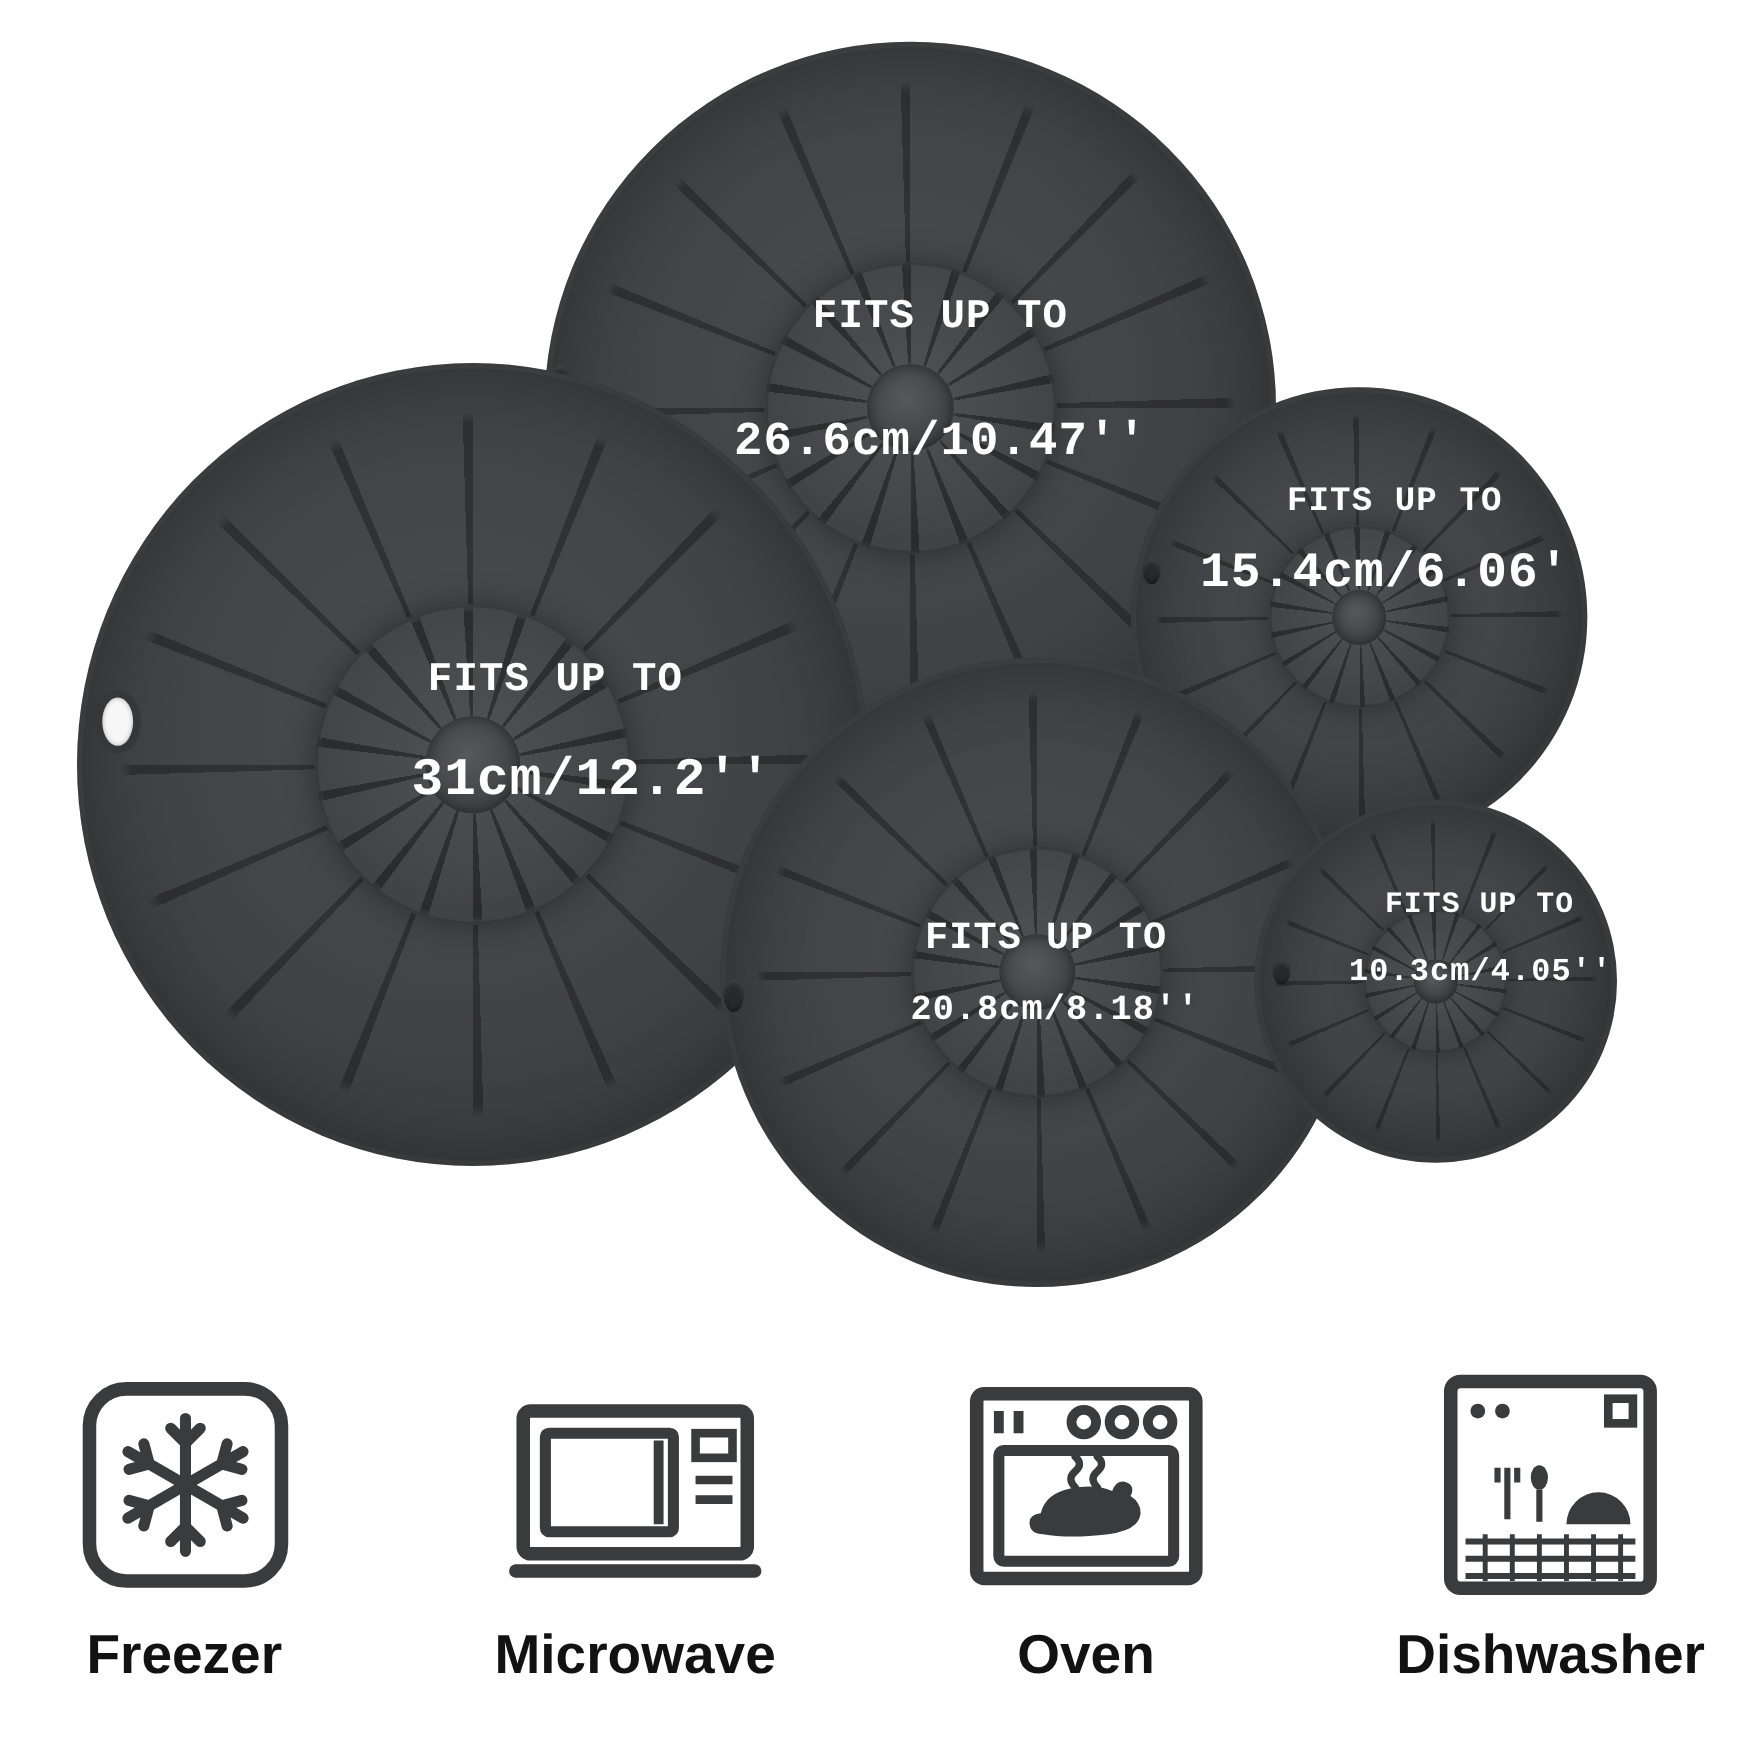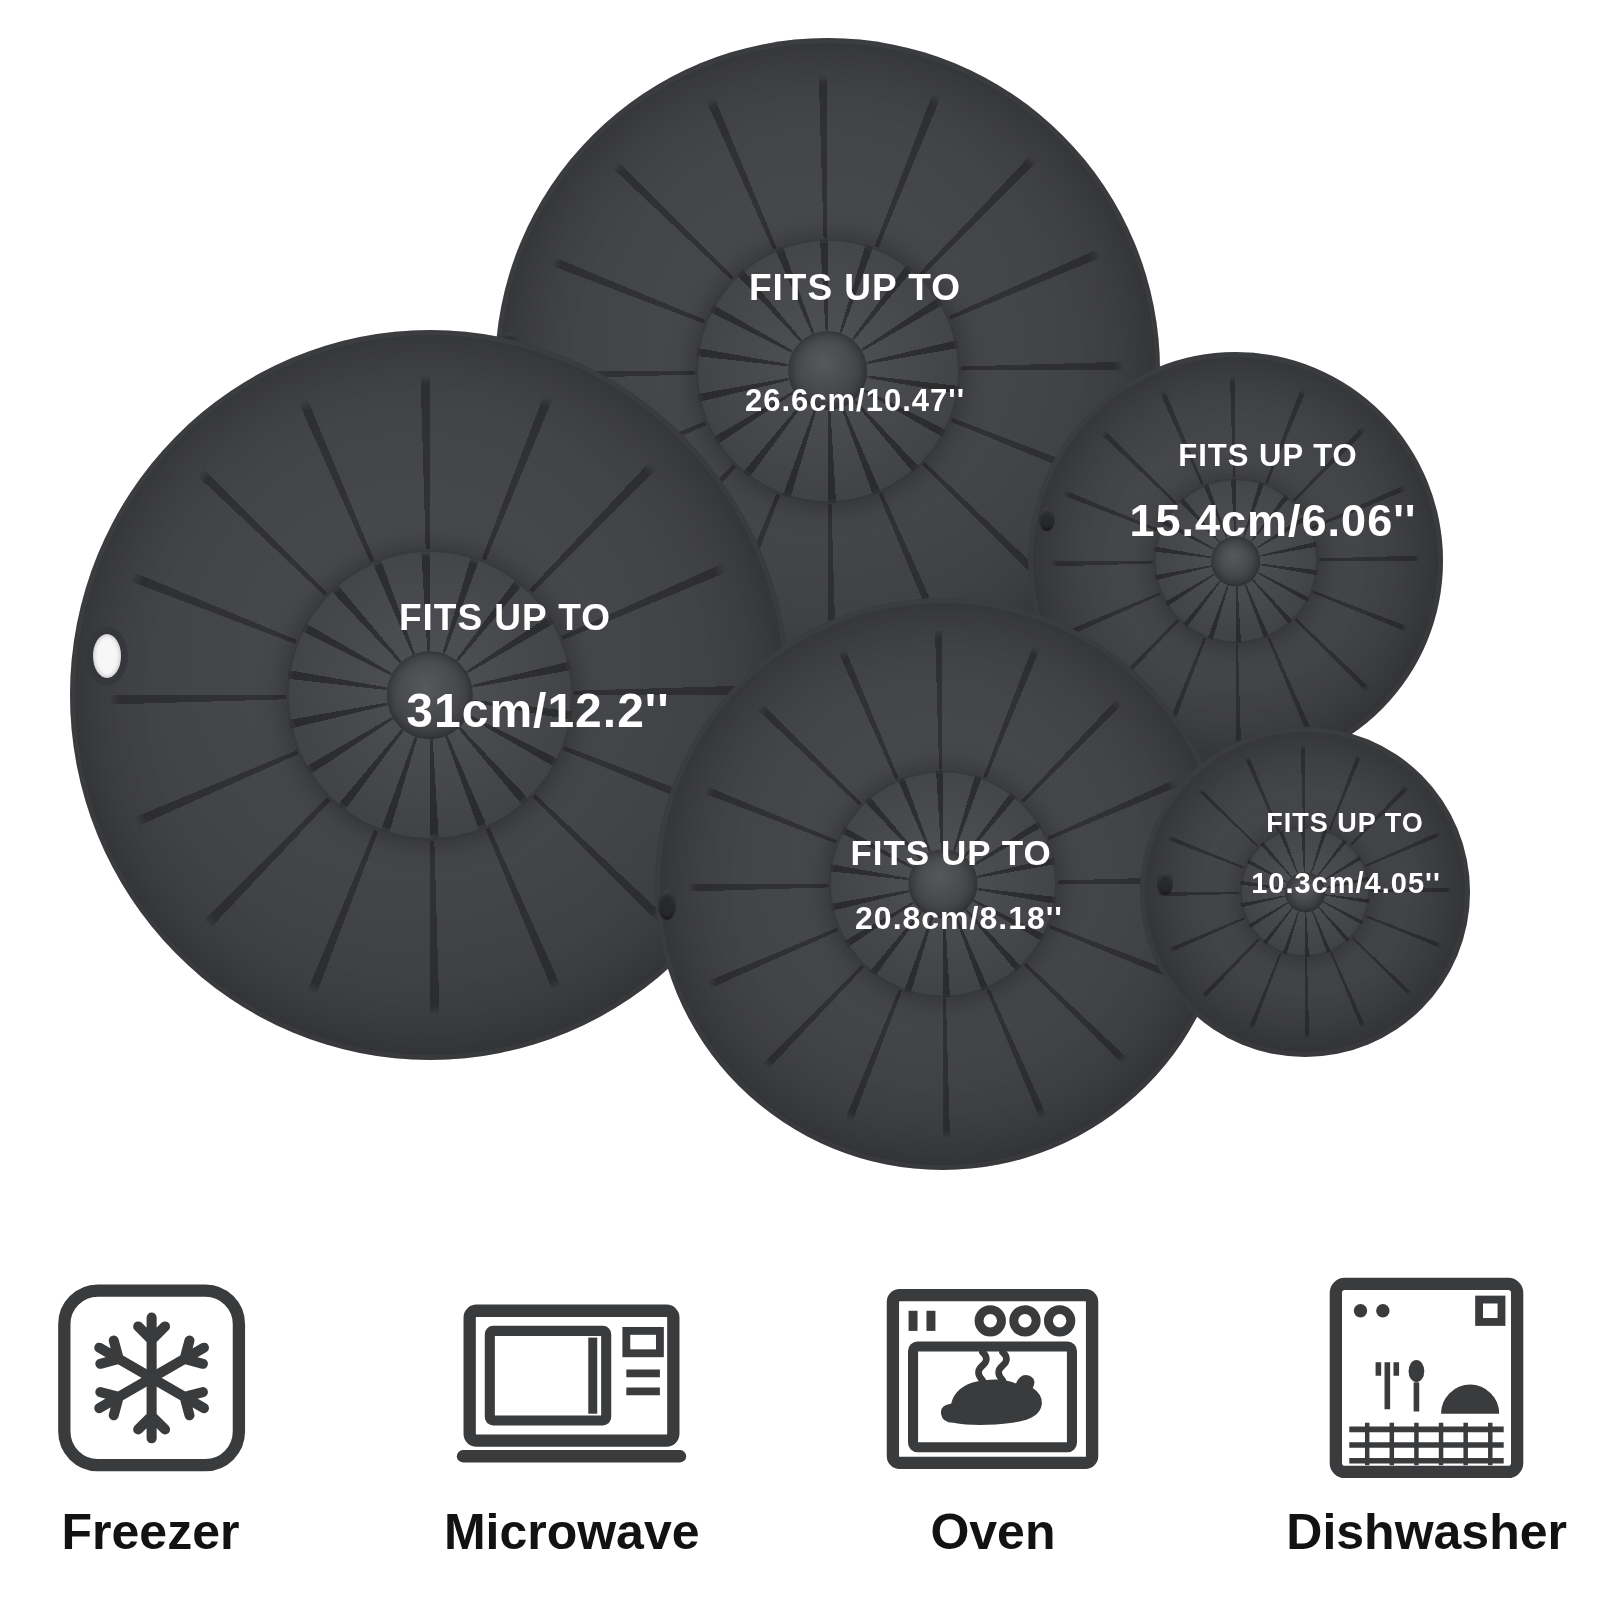--- a/index.html
+++ b/index.html
@@ -20,54 +20,54 @@
     box-shadow:0 0 28px rgba(0,0,0,0.35), inset 0 0 0 3px rgba(0,0,0,0.15);}
   .dome::before{content:"";position:absolute;inset:0;border-radius:50%;
     background:repeating-conic-gradient(rgba(0,0,0,0) 0deg 16.5deg, rgba(8,8,8,0.40) 16.5deg 20deg);
     -webkit-mask:radial-gradient(circle closest-side, transparent 0 28%, #000 32% 96%, transparent 100%);
             mask:radial-gradient(circle closest-side, transparent 0 28%, #000 32% 96%, transparent 100%);}
   .dome::after{content:"";position:absolute;left:50%;top:50%;width:30%;height:30%;
     transform:translate(-50%,-50%);border-radius:50%;
     background:radial-gradient(circle at 45% 40%, #57585b, #3e3f42 75%);
     box-shadow:inset 0 0 12px rgba(0,0,0,0.45);}
   .label{position:absolute;transform:translate(-50%,-50%);color:#ffffff;font-weight:700;
-    white-space:nowrap;letter-spacing:1px;z-index:6;}
+    white-space:nowrap;letter-spacing:1px;z-index:6;font-family:Liberation Mono, monospace;}
   .hole{position:absolute;border-radius:50%;background:#28292b;z-index:7;
     box-shadow:inset 0 3px 5px rgba(255,255,255,0.14), inset 0 -2px 4px rgba(0,0,0,0.5);}
 
   #lid1{left:70px;top:330px;width:720px;height:730px;z-index:2;}
   #lid1 .fits{left:435px;top:288px;font-size:37px;}
   #lid1 .size{left:445px;top:380px;font-size:48px;margin-left:23px;}
   #lid1 .hole{left:23px;top:304px;width:28px;height:44px;background:#f7f7f7;
     box-shadow:0 0 0 7px #36373a, inset 0 0 5px rgba(0,0,0,0.30);}
 
   #lid2{left:495px;top:38px;width:665px;height:665px;z-index:1;}
   #lid2 .fits{left:360px;top:250px;font-size:37px;}
-  #lid2 .size{left:360px;top:363px;font-size:31px;}
+  #lid2 .size{left:360px;top:363px;font-size:43px;}
   #lid2 .hole{left:4px;top:294px;width:20px;height:30px;}
 
   #lid3{left:1028px;top:352px;width:415px;height:418px;z-index:2;}
   #lid3 .fits{left:240px;top:104px;font-size:31px;}
   #lid3 .size{left:245px;top:169px;font-size:45px;}
   #lid3 .hole{left:11px;top:155px;width:16px;height:24px;}
 
   #lid4{left:655px;top:598px;width:575px;height:572px;z-index:3;}
   #lid4 .fits{left:296px;top:255px;font-size:35px;}
   #lid4 .size{left:304px;top:320px;font-size:32px;}
   #lid4 .hole{left:3px;top:292px;width:18px;height:30px;}
 
   #lid5{left:1140px;top:727px;width:330px;height:330px;z-index:4;}
   #lid5 .fits{left:205px;top:96px;font-size:27px;}
   #lid5 .size{left:206px;top:156px;font-size:29px;text-align:center;}
   #lid5 .hole{left:17px;top:144px;width:16px;height:24px;}
 
   
   .features{position:absolute;left:0;top:1238px;width:1600px;height:350px;
-    display:flex;align-items:center;justify-content:space-between;
-    padding:0 33px;box-sizing:border-box;}
+    display:flex;align-items:flex-start;justify-content:space-between;
+    padding:0 50px;box-sizing:border-box;}
   .feature{display:flex;flex-direction:column;align-items:center;}
   .feature svg{width:235px;height:235px;display:block;}
   .flabel{font-size:50px;font-weight:700;color:#121212;margin-top:2px;white-space:nowrap;}
 </style>
 </head>
 <body>
 
 <div class="stage">
 
   <div class="lid" id="lid2">

